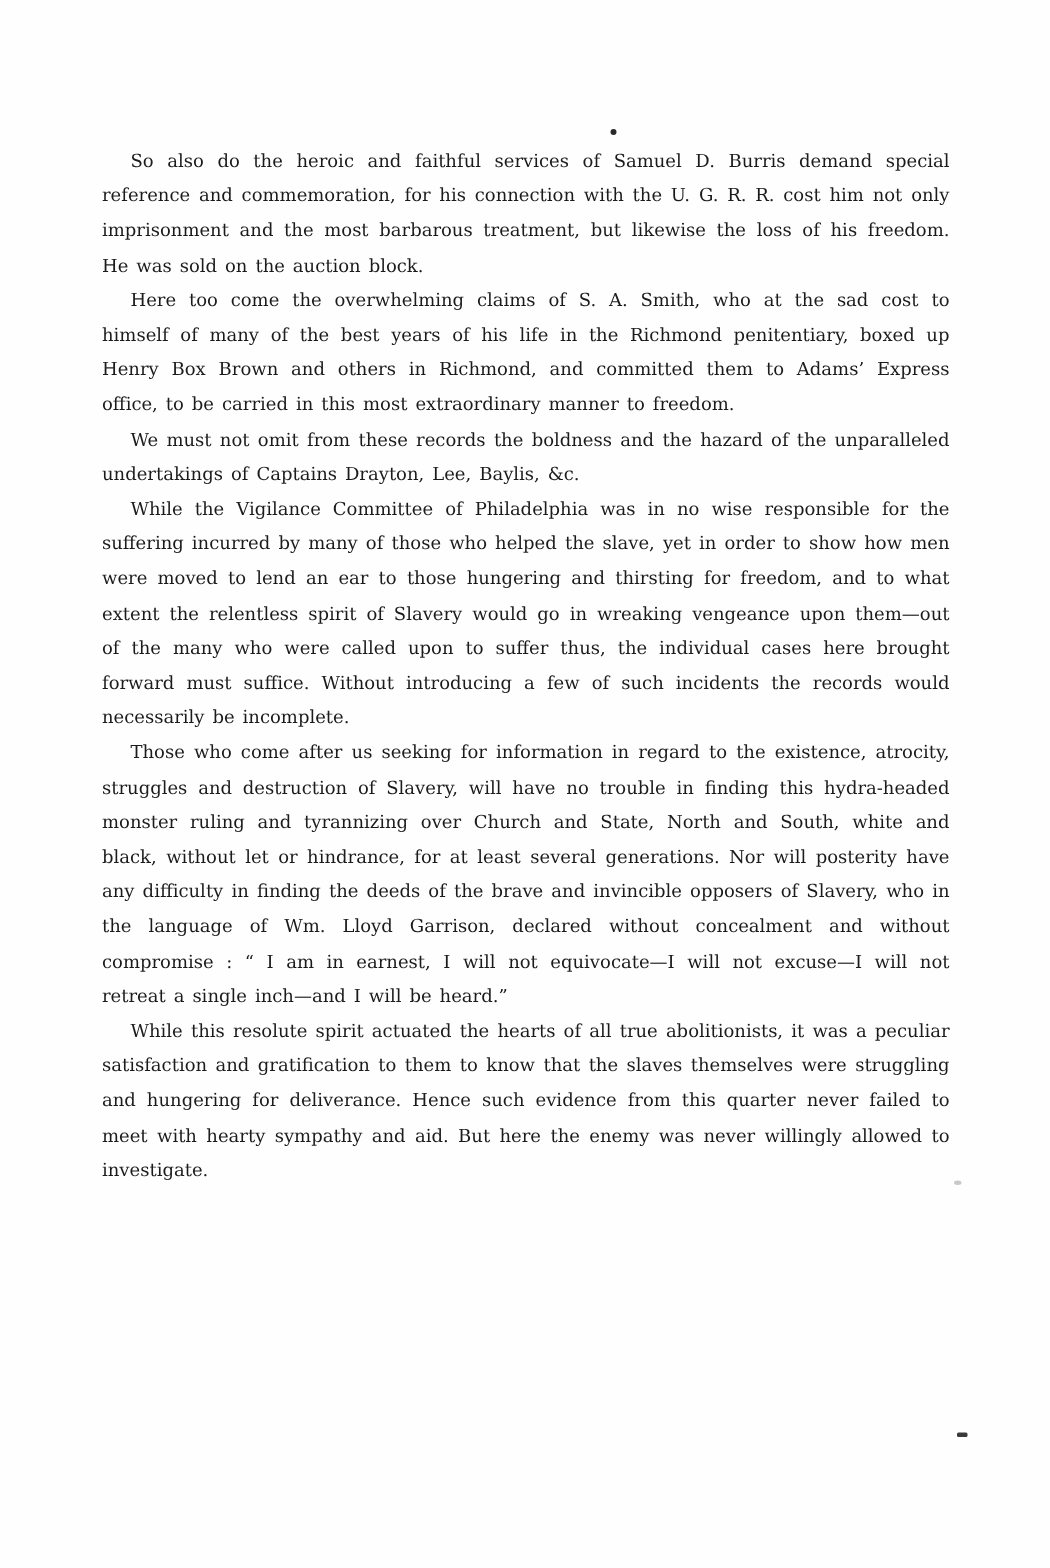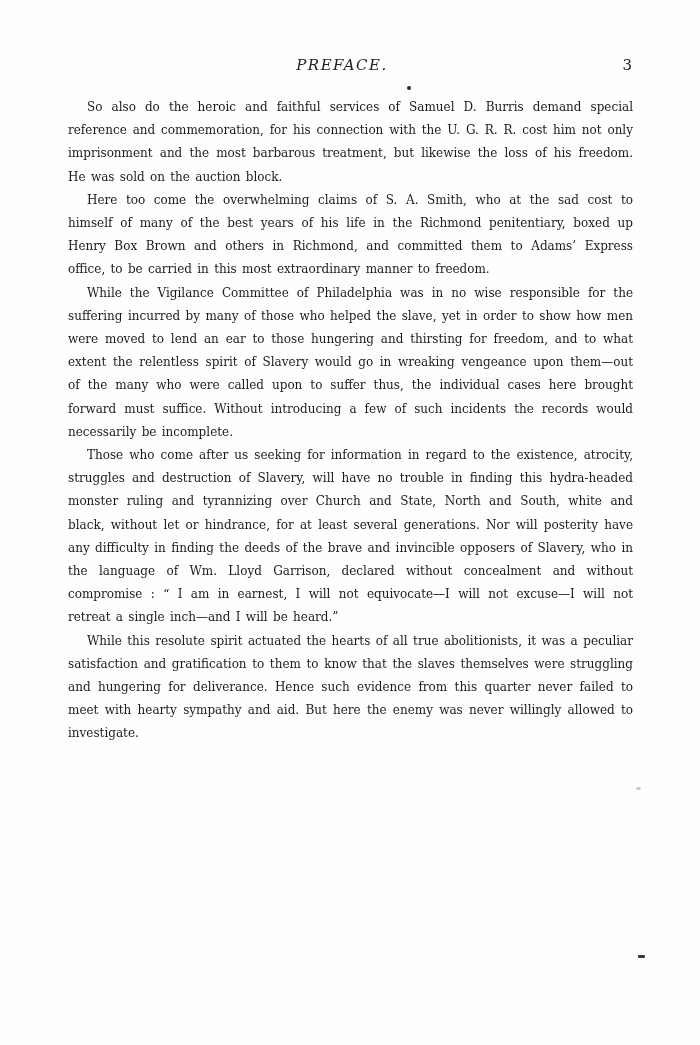--- a/index.html
+++ b/index.html
@@ -73,30 +73,27 @@
     width: 7px; height: 3px;
     background: #3a3a3a;
     border-radius: 1px;
   }
 </style>
 </head>
 <body>
 
 <div class="scan">
 
-  <header class="page-header">
-    <span class="title">PREFACE.</span>
-    <span class="page-number">3</span>
-  </header>
 
   <div class="ink-speck speck-header-dot"></div>
 
   <main class="page-body">
     <p>So also do the heroic and faithful services of Samuel D. Burris demand special reference and commemoration, for his connection with the U. G. R. R. cost him not only imprisonment and the most barbarous treatment, but likewise the loss of his freedom. He was sold on the auction block.</p>
     <p>Here too come the overwhelming claims of S. A. Smith, who at the sad cost to himself of many of the best years of his life in the Richmond penitentiary, boxed up Henry Box Brown and others in Richmond, and committed them to Adams’ Express office, to be carried in this most extraordinary manner to freedom.</p>
+    <p>We must not omit from these records the boldness and the hazard of the unparalleled undertakings of Captains Drayton, Lee, Baylis, &amp;c.</p>
     <p>While the Vigilance Committee of Philadelphia was in no wise responsible for the suffering incurred by many of those who helped the slave, yet in order to show how men were moved to lend an ear to those hungering and thirsting for freedom, and to what extent the relentless spirit of Slavery would go in wreaking vengeance upon them—out of the many who were called upon to suffer thus, the individual cases here brought forward must suffice. Without introducing a few of such incidents the records would necessarily be incomplete.</p>
     <p>Those who come after us seeking for information in regard to the existence, atrocity, struggles and destruction of Slavery, will have no trouble in finding this hydra-headed monster ruling and tyrannizing over Church and State, North and South, white and black, without let or hindrance, for at least several generations. Nor will posterity have any difficulty in finding the deeds of the brave and invincible opposers of Slavery, who in the language of Wm. Lloyd Garrison, declared without concealment and without compromise : “ I am in earnest, I will not equivocate—I will not excuse—I will not retreat a single inch—and I will be heard.”</p>
     <p>While this resolute spirit actuated the hearts of all true abolitionists, it was a peculiar satisfaction and gratification to them to know that the slaves themselves were struggling and hungering for deliverance. Hence such evidence from this quarter never failed to meet with hearty sympathy and aid. But here the enemy was never willingly allowed to investigate.</p>
   </main>
 
   <div class="ink-speck speck-right-faint"></div>
   <div class="ink-speck speck-right-dark"></div>
 
 </div>
 

